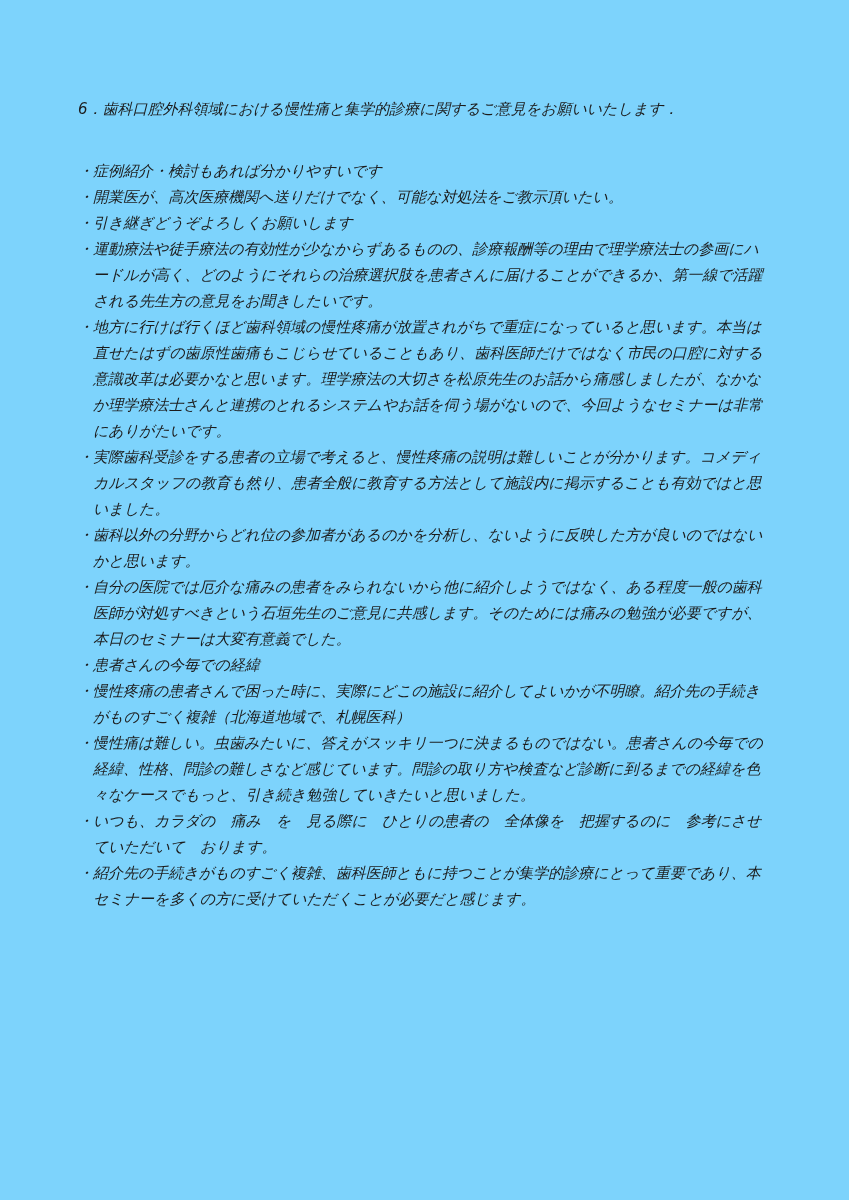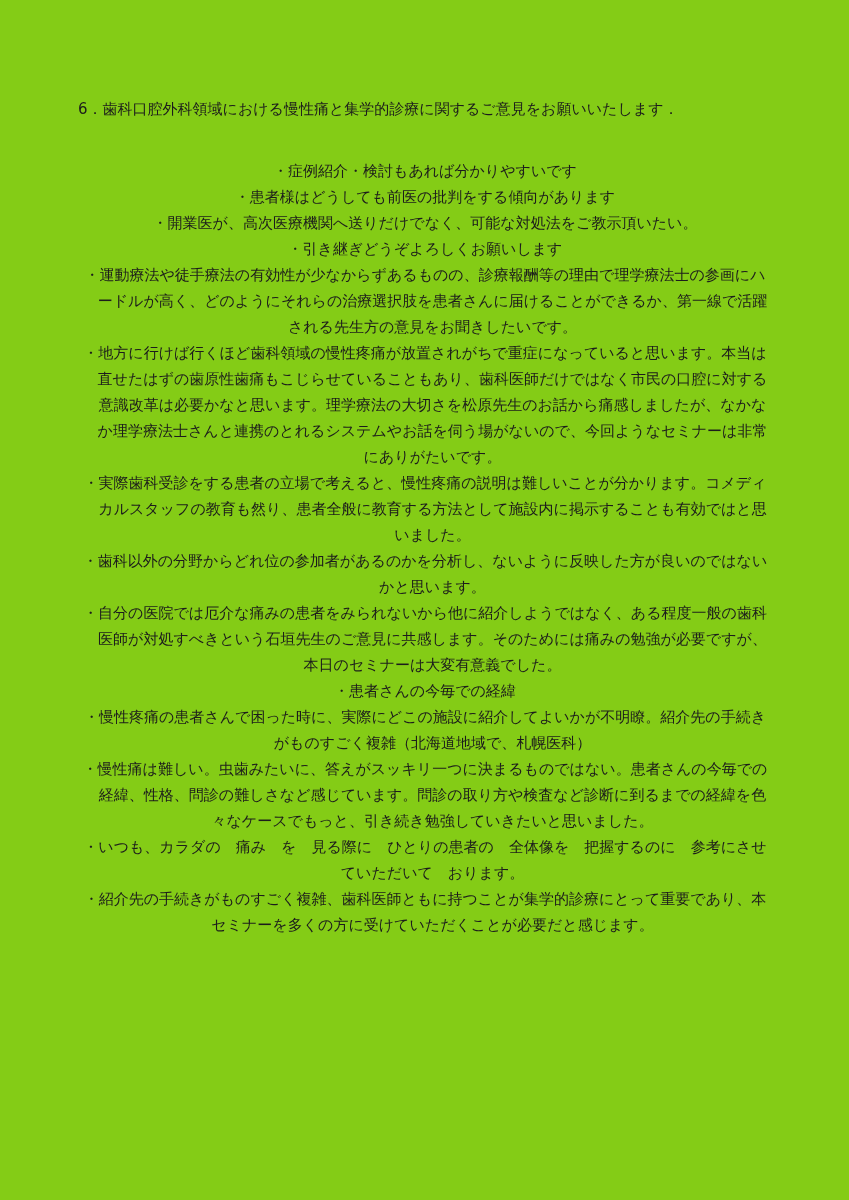--- a/index.html
+++ b/index.html
@@ -12,21 +12,22 @@
     height: 1200px;
     color: #1c1c1c;
     font-family: "DejaVu Sans", "Liberation Sans", sans-serif;
     -webkit-font-smoothing: antialiased;
   }
   .page {
     box-sizing: border-box;
     width: 849px;
     min-height: 1200px;
     padding: 96px 77px 40px 78px;
-    background: #84cc16;
+    background: #7dd3fc;
+    font-style: italic;
   }
   .question-heading {
     font-size: 15px;
     font-weight: normal;
     line-height: 26px;
     margin: 0 0 36px 0;
     white-space: pre-wrap;
   }
   .comments-list {
     list-style: none;
@@ -35,37 +36,35 @@
     font-size: 15px;
     line-height: 26px;
   }
   .comment-item {
     margin: 0;
     padding-left: 1em;
     text-indent: -1em;
     white-space: pre-wrap;
     overflow-wrap: break-word;
     line-break: anywhere;
-    text-align: center;
   }
   .bullet {
     display: inline;
   }
 </style>
 </head>
 <body>
 
 <div class="page">
   <h1 class="question-heading">6．歯科口腔外科領域における慢性痛と集学的診療に関するご意見をお願いいたします．</h1>
 
   <ul class="comments-list" id="comments-list">
   <li class="comment-item"><span class="bullet">・</span><span class="comment-text">症例紹介・検討もあれば分かりやすいです</span></li>
 
 
-  <li class="comment-item"><span class="bullet">・</span><span class="comment-text">患者様はどうしても前医の批判をする傾向があります</span></li>
 
 
   <li class="comment-item"><span class="bullet">・</span><span class="comment-text">開業医が、高次医療機関へ送りだけでなく、可能な対処法をご教示頂いたい。</span></li>
 
   <li class="comment-item"><span class="bullet">・</span><span class="comment-text">引き継ぎどうぞよろしくお願いします</span></li>
 
   <li class="comment-item"><span class="bullet">・</span><span class="comment-text">運動療法や徒手療法の有効性が少なからずあるものの、診療報酬等の理由で理学療法士の参画にハードルが高く、どのようにそれらの治療選択肢を患者さんに届けることができるか、第一線で活躍される先生方の意見をお聞きしたいです。</span></li>
 
   <li class="comment-item"><span class="bullet">・</span><span class="comment-text">地方に行けば行くほど歯科領域の慢性疼痛が放置されがちで重症になっていると思います。本当は直せたはずの歯原性歯痛もこじらせていることもあり、歯科医師だけではなく市民の口腔に対する意識改革は必要かなと思います。理学療法の大切さを松原先生のお話から痛感しましたが、なかなか理学療法士さんと連携のとれるシステムやお話を伺う場がないので、今回ようなセミナーは非常にありがたいです。</span></li>
 

